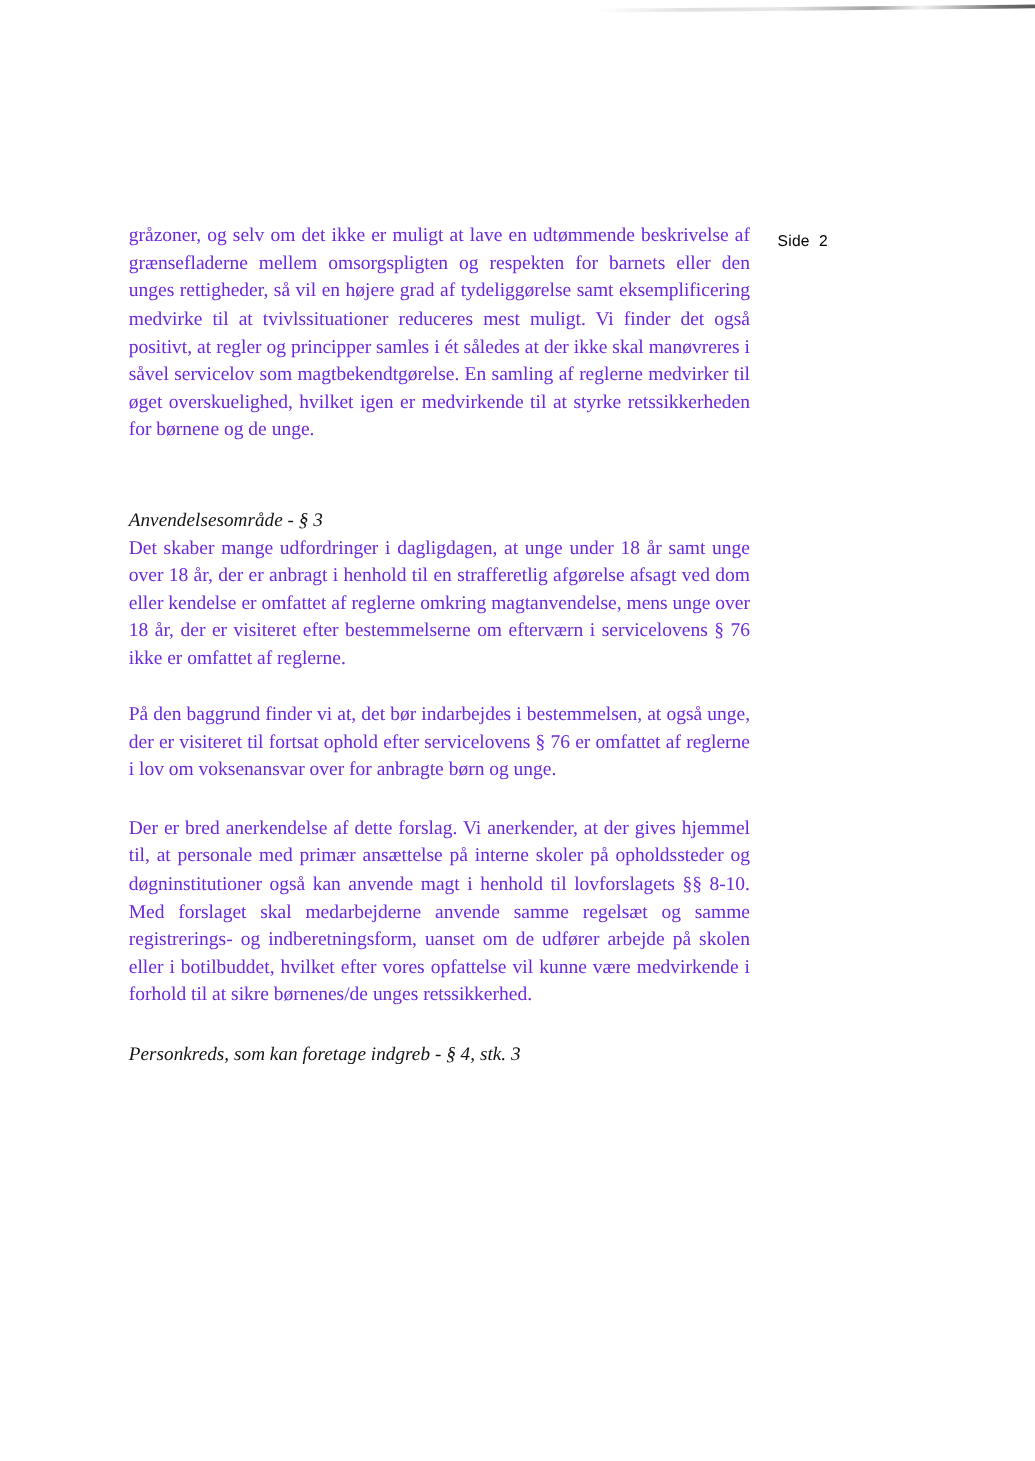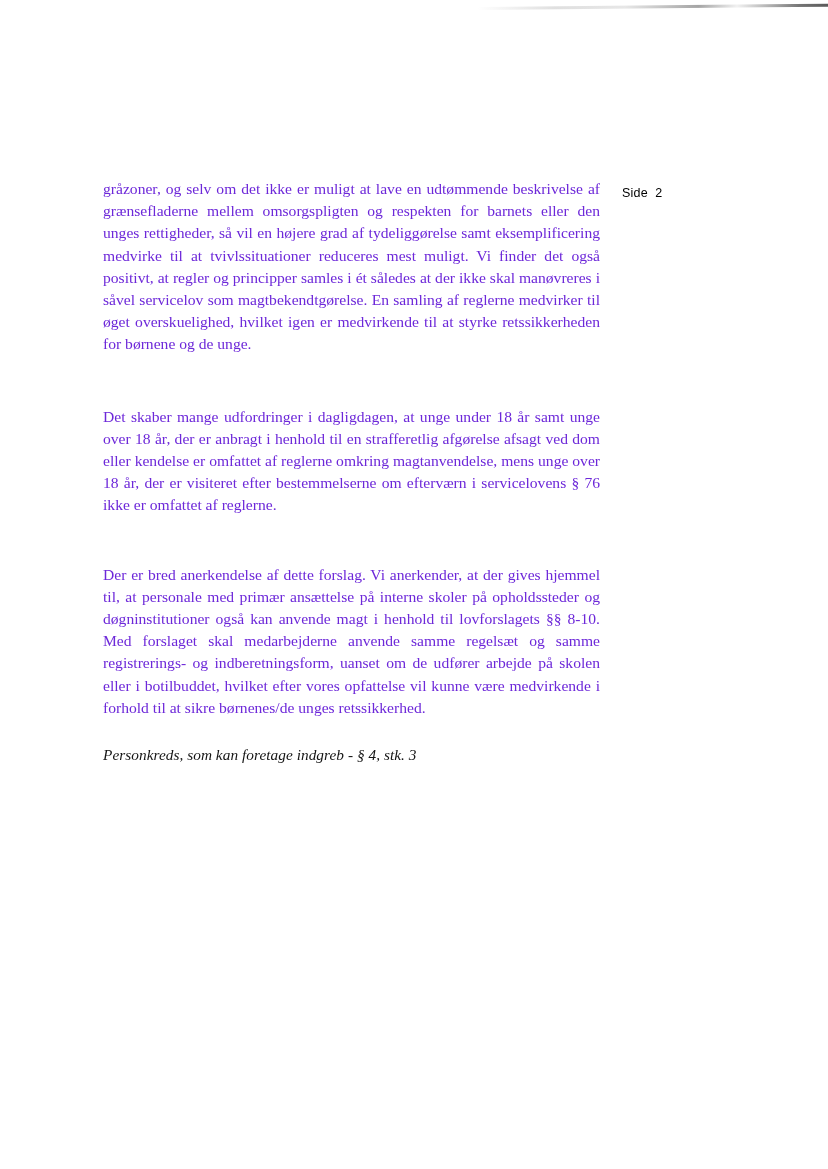--- a/index.html
+++ b/index.html
@@ -115,25 +115,27 @@
 
   <div class="content">
 
     <p class="body-text">gråzoner, og selv om det ikke er muligt at lave en udtømmende beskrivelse af grænsefladerne mellem omsorgspligten og respekten for barnets eller den unges rettigheder, så vil en højere grad af tydeliggørelse samt eksemplificering medvirke til at tvivlssituationer reduceres mest muligt. Vi finder det også positivt, at regler og principper samles i ét således at der ikke skal manøvreres i såvel servicelov som magtbekendtgørelse. En samling af reglerne medvirker til øget overskuelighed, hvilket igen er medvirkende til at styrke retssikkerheden for børnene og de unge.</p>
 
     <div class="gap-lg"></div>
 
 
     <div class="gap-lg"></div>
 
+    <h3 class="sub-heading">Anvendelsesområde - § 3</h3>
 
     <p class="body-text tight">Det skaber mange udfordringer i dagligdagen, at unge under 18 år samt unge over 18 år, der er anbragt i henhold til en strafferetlig afgørelse afsagt ved dom eller kendelse er omfattet af reglerne omkring magtanvendelse, mens unge over 18 år, der er visiteret efter bestemmelserne om efterværn i servicelovens § 76 ikke er omfattet af reglerne.</p>
 
     <div class="gap-md"></div>
 
+    <p class="body-text">På den baggrund finder vi at, det bør indarbejdes i bestemmelsen, at også unge, der er visiteret til fortsat ophold efter servicelovens § 76 er omfattet af reglerne i lov om voksenansvar over for anbragte børn og unge.</p>
 
     <div class="gap-lg"></div>
 
 
     <p class="body-text tight">Der er bred anerkendelse af dette forslag. Vi anerkender, at der gives hjemmel til, at personale med primær ansættelse på interne skoler på opholdssteder og døgninstitutioner også kan anvende magt i henhold til lovforslagets §§ 8-10. Med forslaget skal medarbejderne anvende samme regelsæt og samme registrerings- og indberetningsform, uanset om de udfører arbejde på skolen eller i botilbuddet, hvilket efter vores opfattelse vil kunne være medvirkende i forhold til at sikre børnenes/de unges retssikkerhed.</p>
 
 
     <div class="gap-lg"></div>
 
     <h3 class="sub-heading">Personkreds, som kan foretage indgreb - § 4, stk. 3</h3>

